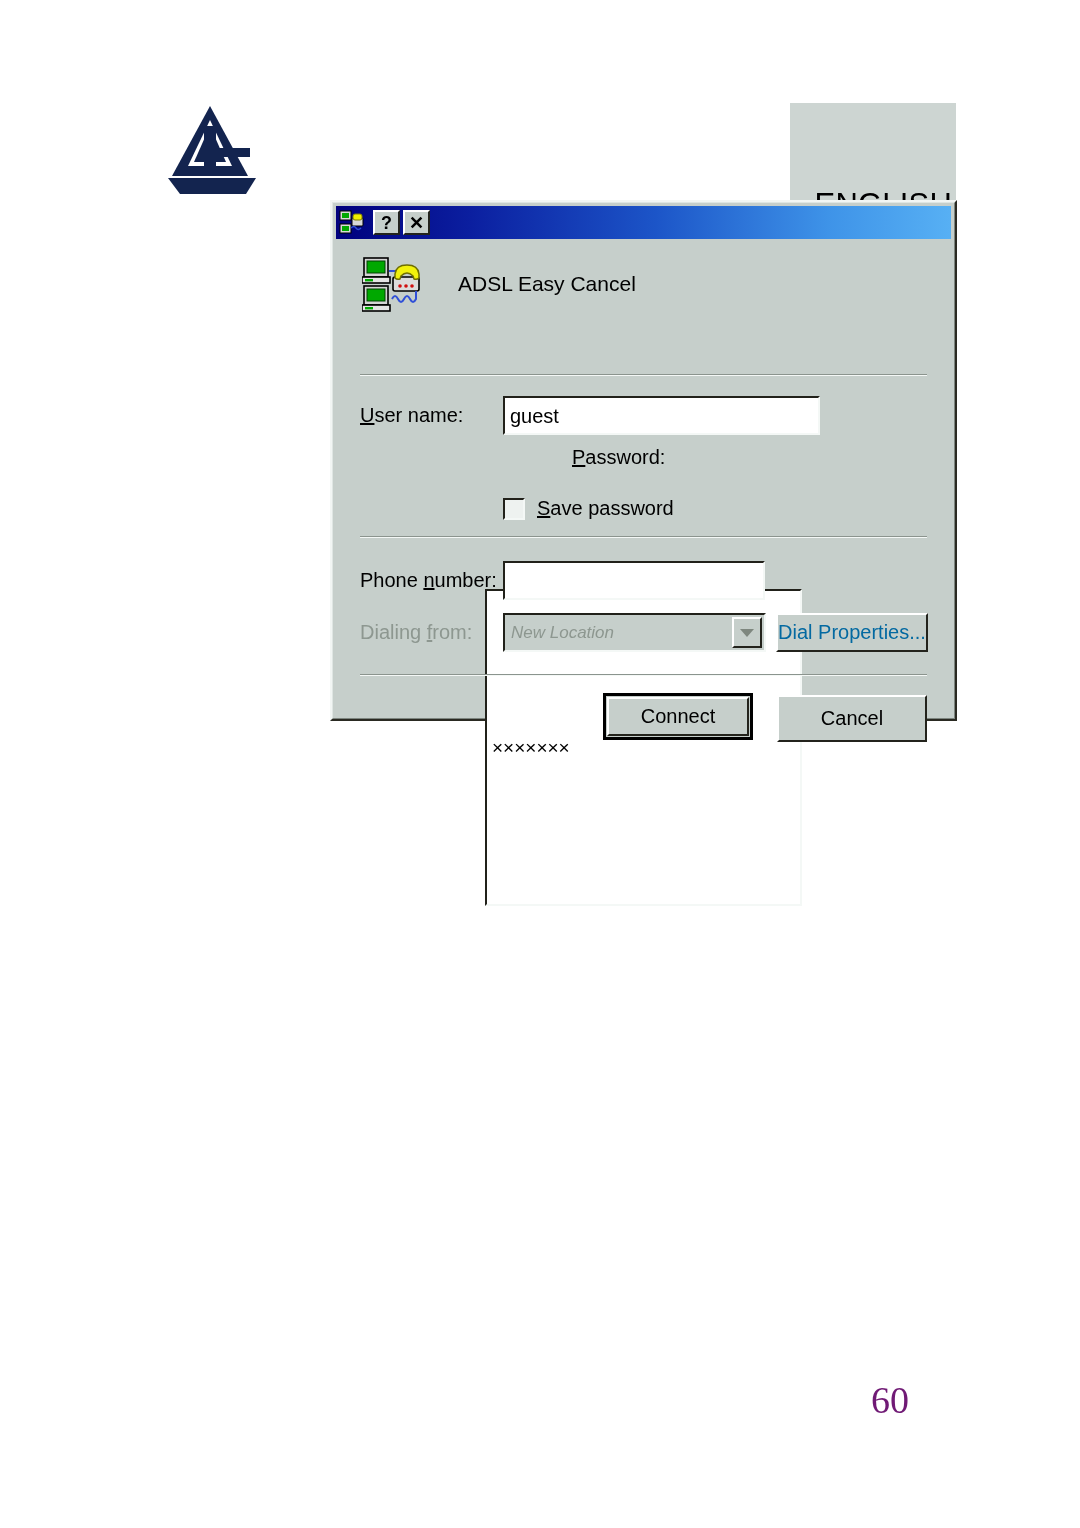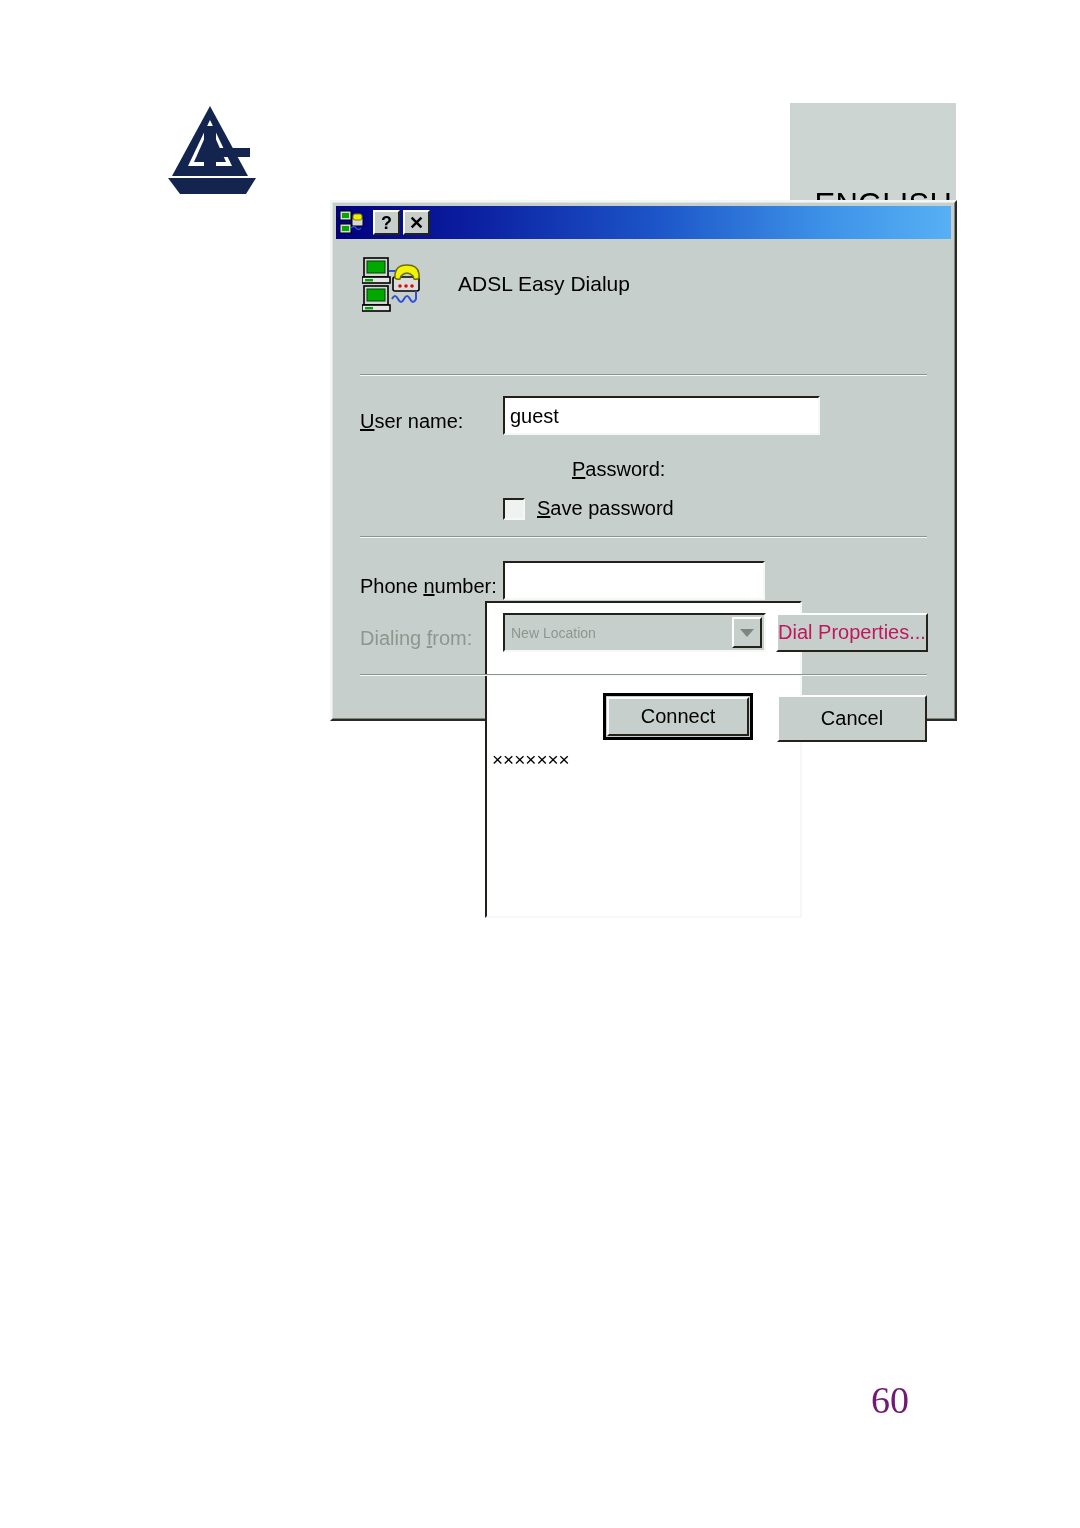--- a/index.html
+++ b/index.html
@@ -188,21 +188,20 @@
   .row-savepw   { top: 256px; }
   .row-phone    { top: 320px; }
   .row-dialfrom { top: 372px; }
 
   .field-label {
     width: 143px;
     flex: 0 0 143px;
     font-size: 20px;
     color: #000000;
     white-space: nowrap;
-    margin-top: 12px;
   }
   .field-label.disabled { color: #8d9790; }
   .field-label u { text-decoration: underline; }
 
   .textbox {
     height: 39px;
     background: #ffffff;
     box-sizing: border-box;
     border-top: 2px solid #21211a;
     border-left: 2px solid #21211a;
@@ -254,24 +253,25 @@
     border-top: 2px solid #21211a;
     border-left: 2px solid #21211a;
     border-right: 2px solid #f4f8f6;
     border-bottom: 2px solid #f4f8f6;
     display: flex;
     align-items: center;
     position: relative;
     padding-left: 6px;
   }
   .combo .combo-text {
-    font-size: 14px;
+    font-size: 17px;
     color: #8d9790;
     white-space: nowrap;
     line-height: 1;
+    font-style: italic;
   }
   .combo-arrow {
     position: absolute;
     right: 2px;
     top: 2px;
     width: 30px;
     height: 31px;
     background: #c6cfcb;
     border-top: 2px solid #ffffff;
     border-left: 2px solid #ffffff;
@@ -298,21 +298,21 @@
     border-right: 2px solid #23231c;
     border-bottom: 2px solid #23231c;
     display: flex;
     align-items: center;
     justify-content: center;
     font-size: 20px;
     color: #000000;
     font-family: "Liberation Sans", sans-serif;
     white-space: nowrap;
   }
-  .btn.disabled { color: #be185d; }
+  .btn.disabled { color: #0369a1; }
   .btn-dialprops {
     margin-left: 10px;
     width: 152px;
     flex: 0 0 152px;
     height: 39px;
   }
 
   .button-bar {
     position: absolute;
     left: 24px;
@@ -428,21 +428,21 @@
               <rect x="31" y="22" width="26" height="14" rx="2" fill="#dcdcdc" stroke="#000" stroke-width="1.6"></rect>
               <circle cx="38" cy="31" r="1.8" fill="#d01010"></circle>
               <circle cx="44" cy="31" r="1.8" fill="#d01010"></circle>
               <circle cx="50" cy="31" r="1.8" fill="#d01010"></circle>
 
               <path d="M33 19 q1 -9 12 -9 q11 0 12 9 l0 4 q-2 2 -5 1 l-1 -3 q-3 -3 -6 -3 q-3 0 -6 3 l-1 3 q-3 1 -5 -1 z" fill="#f2f20c" stroke="#6e6e00" stroke-width="1.5"></path>
 
               <path d="M30 44 q3 -6 6 0 q3 6 6 0 q3 -6 6 0 q3 6 6 0 l0 -8" fill="none" stroke="#3050d8" stroke-width="2"></path>
             </svg>
           </span>
-          <span class="conn-name">ADSL Easy Dialup</span>
+          <span class="conn-name">ADSL Easy Cancel</span>
         </div>
 
         <div class="sep sep-1"></div>
 
         <div class="row row-user">
           <span class="field-label"><u>U</u>ser name:</span>
           <span class="textbox wide">
             <span class="val">guest</span>
           </span>
         </div>

